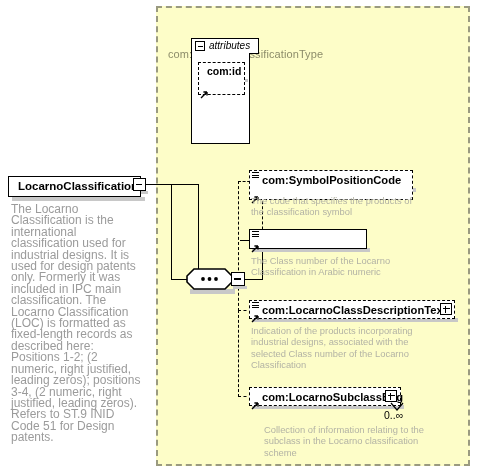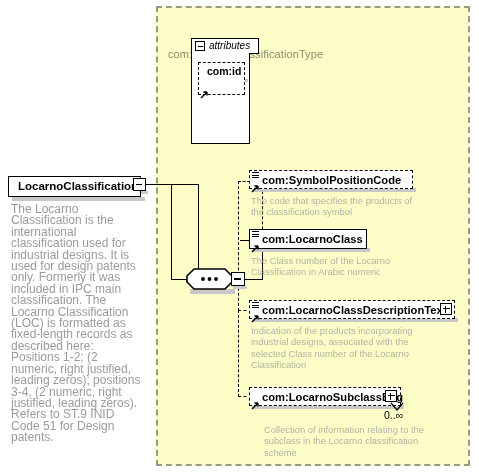--- a/index.html
+++ b/index.html
@@ -431,21 +431,21 @@
     <span class="minus"></span>
   </div>
 
 <div class="line-v" style="left:198px; top:184px; height:95px;"></div>
 <div class="line-h" style="left:198px; top:279px; width:-0px;"></div>
 <div class="line-h" style="left:171px; top:279px; width:28px;"></div>
 <div class="line-v" style="left:171px; top:184px; height:96px;"></div>
 <div class="line-h" style="left:146px; top:184px; width:26px;"></div>
 
 <div class="elem-shadow" style="left:252px; top:188px; width:164px; height:4px;"></div>
-<div class="elem optional" style="left:249px; top:170px; width:164px; height:19px;text-decoration:underline;">
+<div class="elem optional" style="left:249px; top:170px; width:164px; height:30px;text-decoration:underline;">
   <span class="seq-glyph">
       <i></i>
       <i></i>
       <i></i>
     </span>
   <span class="arrow-glyph">
     <svg width="9" height="9" viewBox="0 0 9 9">
         <path d="M1 8 L7 2 M7 2 L3.4 2 M7 2 L7 5.6" stroke="#000" stroke-width="1.4" fill="none"></path>
       </svg>
   </span>
@@ -458,21 +458,20 @@
   <span class="seq-glyph">
       <i></i>
       <i></i>
       <i></i>
     </span>
   <span class="arrow-glyph">
     <svg width="9" height="9" viewBox="0 0 9 9">
         <path d="M1 8 L7 2 M7 2 L3.4 2 M7 2 L7 5.6" stroke="#000" stroke-width="1.4" fill="none"></path>
       </svg>
   </span>
-  <span class="lbl">com:LocarnoClass</span>
 </div>
 <div class="elem-annotation" style="left:251px; top:255px; width:165px;">The Class number of the Locarno Classification in Arabic numeric</div>
 
 <div class="elem-shadow" style="left:252px; top:318px; width:206px; height:4px;"></div>
 <div class="elem optional" style="left:249px; top:300px; width:206px; height:19px;">
   <span class="seq-glyph">
       <i></i>
       <i></i>
       <i></i>
     </span>

